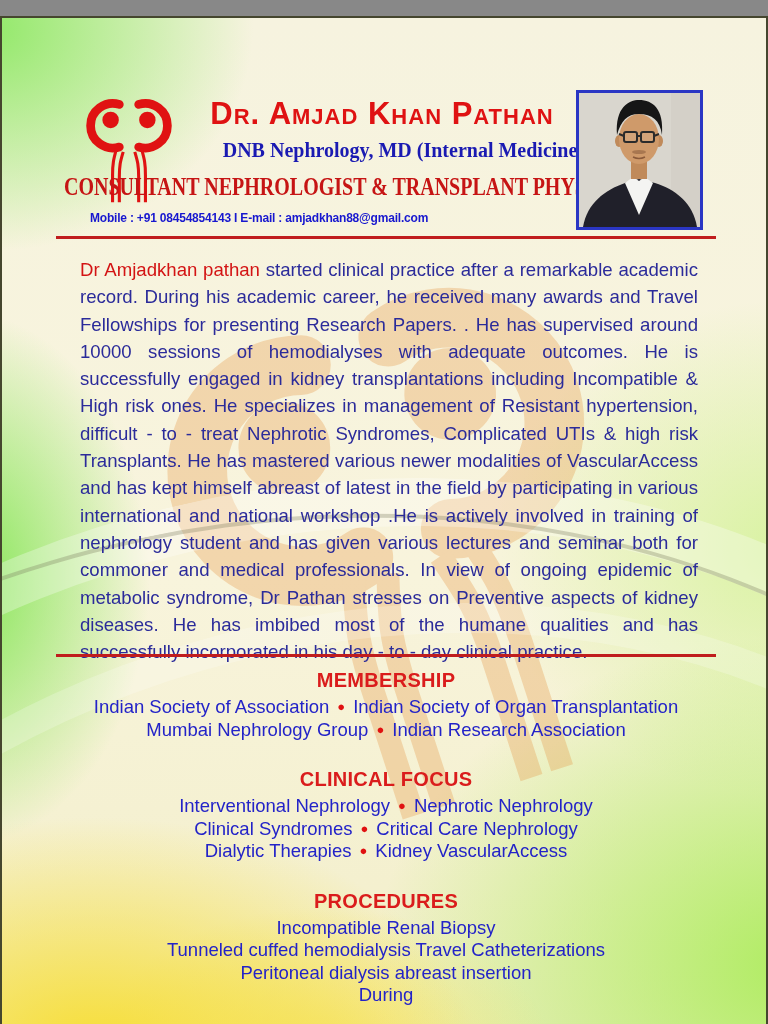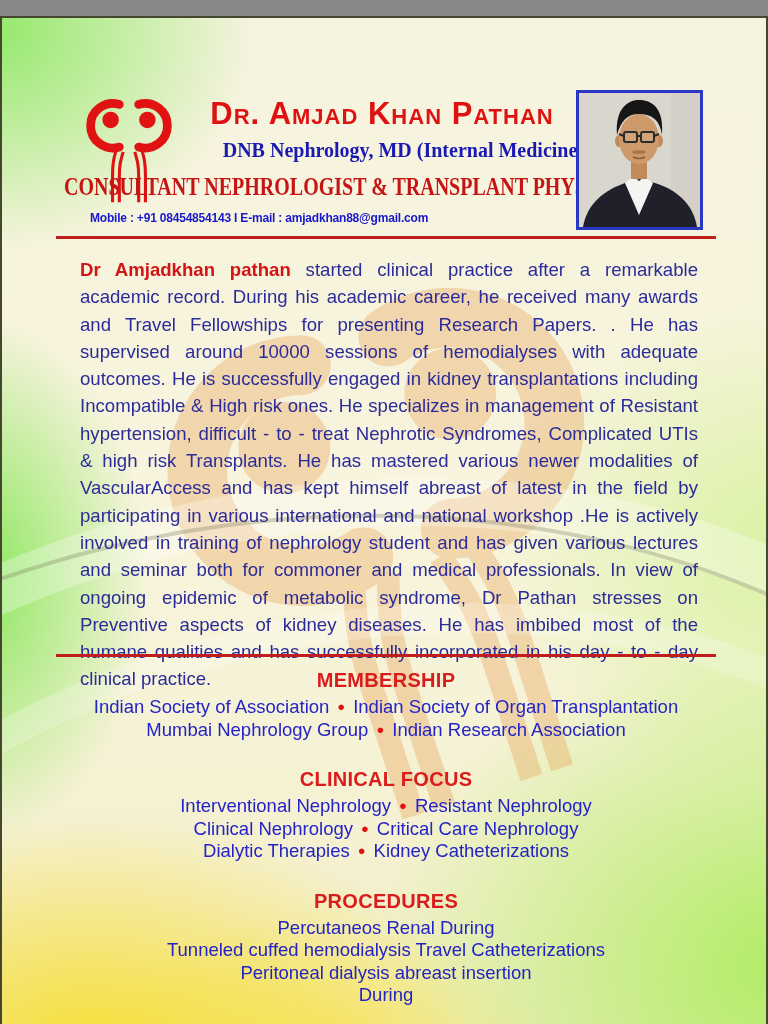--- a/index.html
+++ b/index.html
@@ -39,21 +39,21 @@
 
   .photo{position:absolute;left:574px;top:72px;width:127px;height:140px;
     border:3px solid #2a36c4;background:#dcd9d2;box-sizing:border-box;overflow:hidden;}
   .photo svg{display:block;width:100%;height:100%;}
 
   .rule{position:absolute;left:54px;width:660px;height:3px;background:#c01d1d;}
   .rule1{top:218px;} .rule2{top:636px;}
 
   .bio{position:absolute;left:78px;top:238px;width:618px;
     font-size:18.6px;line-height:27.3px;color:#2b2b9a;text-align:justify;}
-  .bio-lead{color:#d31414;font-weight:bold;}
+  .bio-lead{color:#d31414;font-weight:normal;}
 
   .sections{position:absolute;top:650px;left:0;width:768px;text-align:center;}
   .section{margin-bottom:26px;}
   .section-title{color:#da1c1c;font-weight:bold;font-size:20px;line-height:24px;margin-bottom:4px;letter-spacing:0.3px;}
   .section-row{color:#2323c8;font-size:18.5px;line-height:22.5px;}
   .bullet{color:#e01111;font-size:13px;margin:0 8px;vertical-align:2px;}
 </style>
 </head>
 <body>
 
@@ -123,26 +123,26 @@
   <div class="rule rule2"></div>
 
   <div class="sections" id="sections">
       <div class="section">
         <div class="section-title">MEMBERSHIP</div>
         <div class="section-row"><span>Indian Society of Association</span><span class="bullet">●</span><span>Indian Society of Organ Transplantation</span></div>
         <div class="section-row"><span>Mumbai Nephrology Group</span><span class="bullet">●</span><span>Indian Research Association</span></div>
       </div>
       <div class="section">
         <div class="section-title">CLINICAL FOCUS</div>
-        <div class="section-row"><span>Interventional Nephrology</span><span class="bullet">●</span><span>Resistant Nephrology</span></div>
-        <div class="section-row"><span>Clinical Nephrology</span><span class="bullet">●</span><span>Critical Care Nephrology</span></div>
-        <div class="section-row"><span>Dialytic Therapies</span><span class="bullet">●</span><span>Kidney Catheterizations</span></div>
+        <div class="section-row"><span>Interventional Nephrology</span><span class="bullet">●</span><span>Nephrotic Nephrology</span></div>
+        <div class="section-row"><span>Clinical Syndromes</span><span class="bullet">●</span><span>Critical Care Nephrology</span></div>
+        <div class="section-row"><span>Dialytic Therapies</span><span class="bullet">●</span><span>Kidney VascularAccess</span></div>
       </div>
       <div class="section">
         <div class="section-title">PROCEDURES</div>
-        <div class="section-row"><span>Percutaneos Renal During</span></div>
+        <div class="section-row"><span>Incompatible Renal Biopsy</span></div>
         <div class="section-row"><span>Tunneled cuffed hemodialysis Travel Catheterizations</span></div>
         <div class="section-row"><span>Peritoneal dialysis abreast insertion</span></div>
         <div class="section-row"><span>During</span></div>
       </div>
     </div>
 
 </div>
 
 </body></html>

